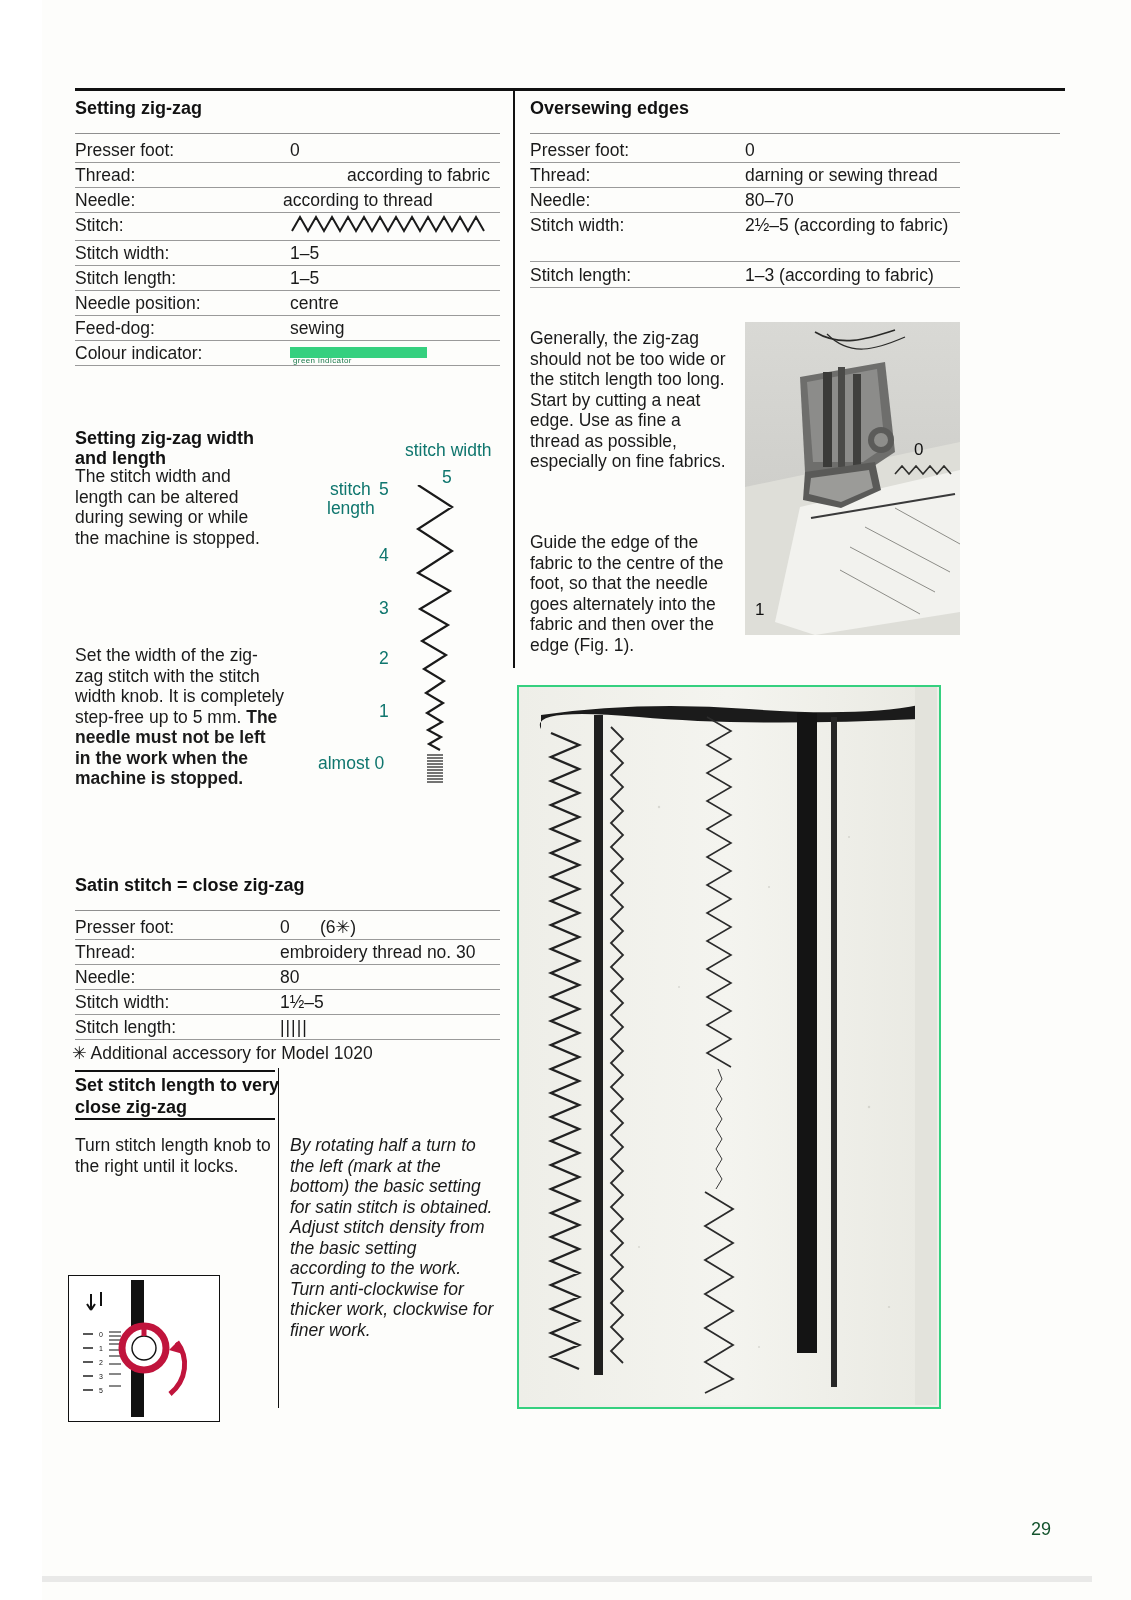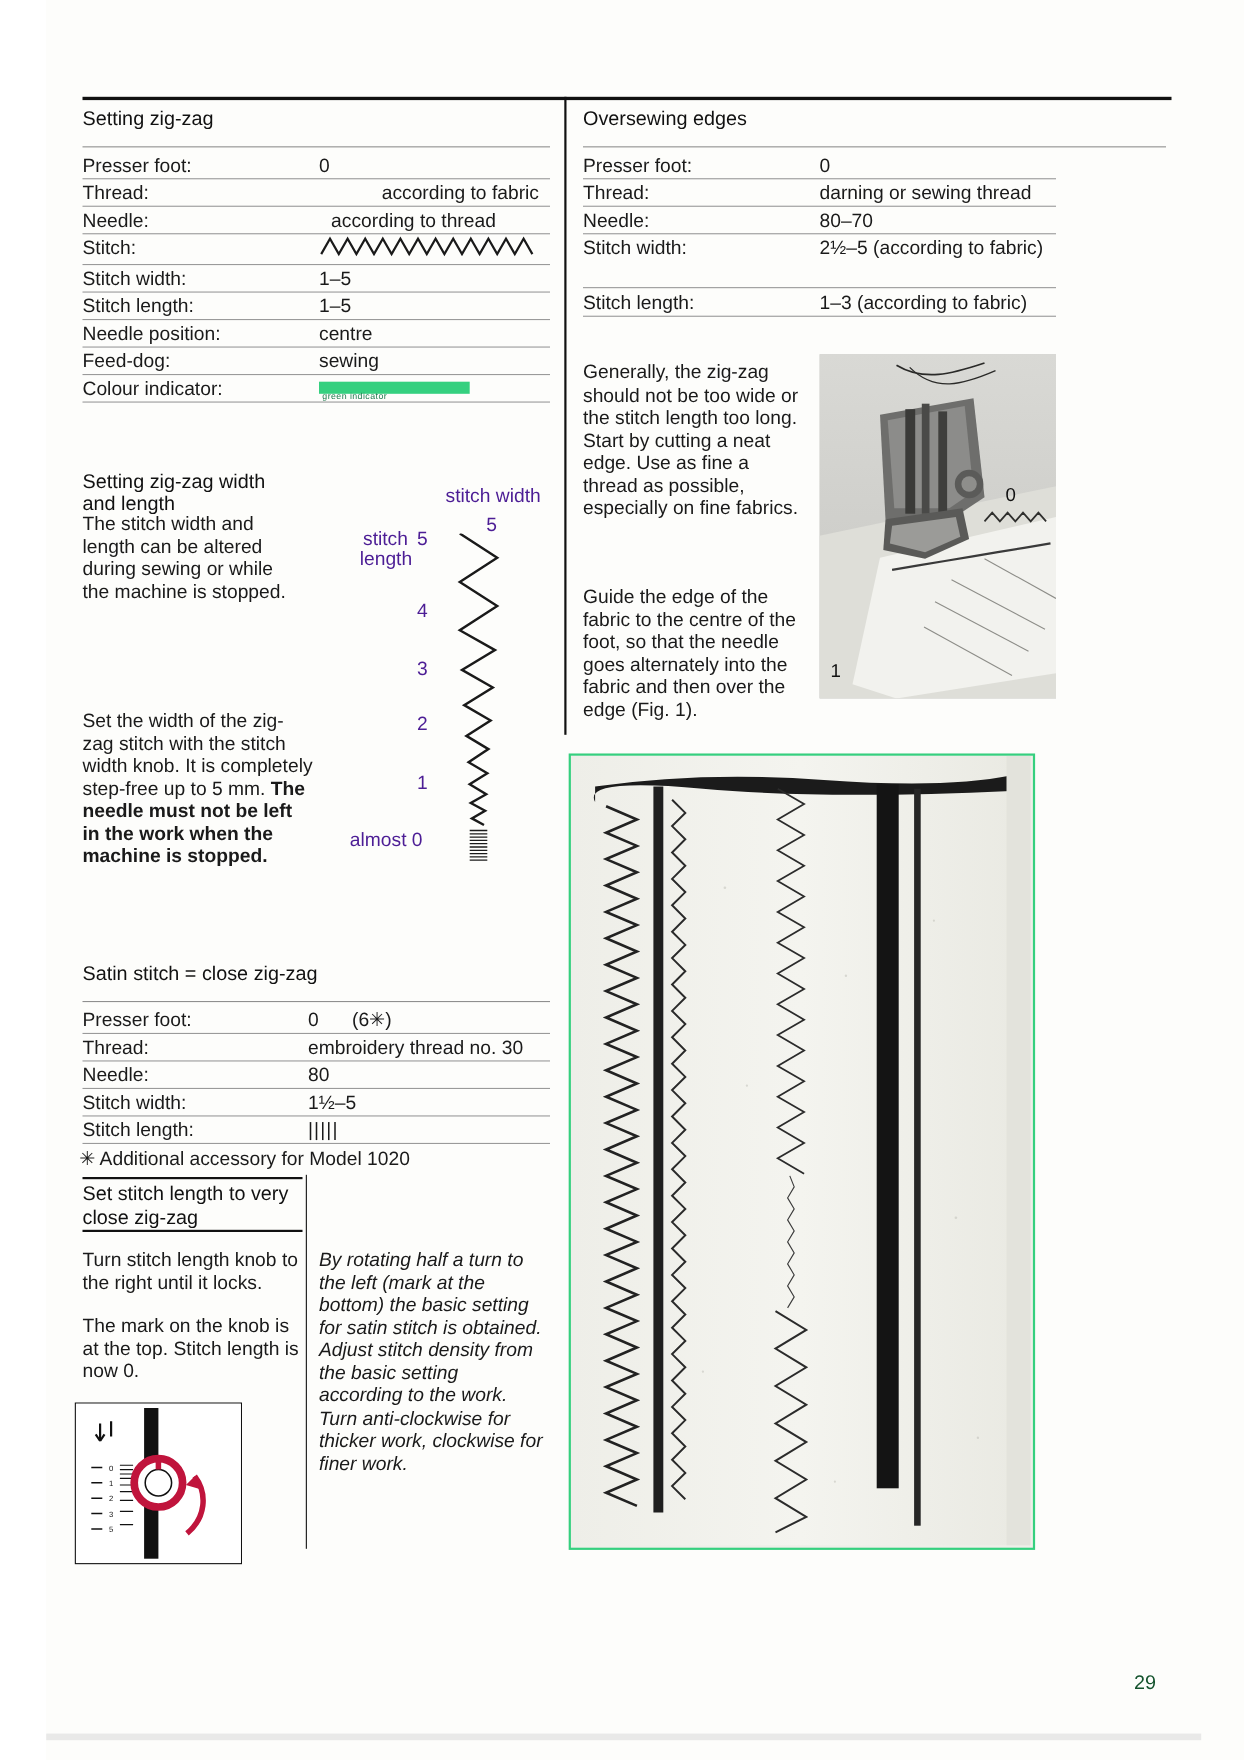--- a/index.html
+++ b/index.html
@@ -27,35 +27,35 @@
 
   .rule{position:absolute;background:#111;}
 
   
   .tbl{position:absolute;font-size:17.5px;color:#1a1a1a;}
   .tbl .row{position:relative;height:25px;}
   .tbl .k{position:absolute;left:0;top:2px;}
   .tbl .v{position:absolute;top:2px;}
   .tbl .line{position:absolute;left:0;height:1px;background:#9a9a9a;}
 
-  .sechead{position:absolute;font-size:18px;font-weight:normal;}
+  .sechead{position:absolute;font-size:18px;font-weight:bold;}
 
   .para{position:absolute;font-size:17.5px;line-height:20.5px;color:#1a1a1a;}
   .bold{font-weight:bold;}
 
   
   .swatch{position:absolute;height:11px;background:#35d07f;}
   .swatch .txt{font-size:8px;color:#1d7a4d;letter-spacing:.4px;line-height:11px;padding-left:3px;font-family:"Liberation Sans",sans-serif;}
 
   
   .zzsample{position:absolute;}
 
   
   .chart{position:absolute;}
-  .chart .lbl{position:absolute;font-size:17.5px;color:#4c1d95;}
+  .chart .lbl{position:absolute;font-size:17.5px;color:#0f766e;}
 
   
   .photo{position:absolute;background:#cfcfcb;overflow:hidden;border:0;}
   .photo .num{position:absolute;font-size:17px;color:#111;}
 
   
   .sample{position:absolute;border:2px solid #35d07f;background:#efefe9;overflow:hidden;}
 
   
   .knob{position:absolute;border:1.5px solid #111;background:#fff;}
@@ -87,21 +87,21 @@
       <span class="v" style="left:215px;">0</span>
       <div class="line" style="top:24px;width:425px;"></div>
     </div>
     <div class="row">
       <span class="k">Thread:</span>
       <span class="v" style="left:232px;margin-left:40px;">according to fabric</span>
       <div class="line" style="top:24px;width:425px;"></div>
     </div>
     <div class="row">
       <span class="k">Needle:</span>
-      <span class="v" style="left:226px;text-align:center;">according to thread</span>
+      <span class="v" style="left:208px;text-align:center;">according to thread</span>
       <div class="line" style="top:24px;width:425px;"></div>
     </div>
     <div class="row" style="height:28px;">
       <span class="k">Stitch:</span>
       <span class="zzsample" style="left:215px;top:0px;">
         <svg width="200" height="22" viewBox="0 0 200 22">
           <polyline points="2,18 10,4 18,18 26,4 34,18 42,4 50,18 58,4 66,18 74,4 82,18 90,4 98,18 106,4 114,18 122,4 130,18 138,4 146,18 154,4 162,18 170,4 178,18 186,4 194,18" fill="none" stroke="#1a1a1a" stroke-width="2"></polyline>
         </svg>
       </span>
       <div class="line" style="top:27px;width:425px;"></div>
@@ -289,21 +289,20 @@
 
   <div class="para" style="left:72px;top:1043px;width:430px;">✳ Additional accessory for Model 1020</div>
 
   <div class="sechead" style="left:75px;top:1075px;">Set stitch length to very</div>
   <div class="sechead" style="left:75px;top:1097px;">close zig-zag</div>
   <div class="thinline" style="left:75px;top:1070px;width:200px;height:1.5px;background:#111;"></div>
   <div class="thinline" style="left:75px;top:1118px;width:200px;height:1.5px;background:#111;"></div>
   <div class="vline" style="left:278px;top:1068px;height:340px;width:1.2px;"></div>
 
   <div class="para" style="left:75px;top:1135px;width:200px;">Turn stitch length knob to the right until it locks.</div>
-  <div class="para" style="left:75px;top:1195px;width:200px;">The mark on the knob is at the top. Stitch length is now 0.</div>
   <div class="para" style="left:290px;top:1135px;width:205px;font-style:italic;">By rotating half a turn to the left (mark at the bottom) the basic setting for satin stitch is obtained. Adjust stitch density from the basic setting according to the work. Turn anti-clockwise for thicker work, clockwise for finer work.</div>
 
   <div class="knob" style="left:68px;top:1275px;width:150px;height:145px;">
     <svg width="150" height="145" viewBox="0 0 150 145">
       <rect x="0" y="0" width="150" height="145" fill="#ffffff"></rect>
 
       <rect x="62" y="4" width="13" height="137" fill="#111"></rect>
 
       <path d="M22 18 L22 34" stroke="#111" stroke-width="2" fill="none"></path>
       <path d="M22 34 L18 28 M22 34 L26 28" stroke="#111" stroke-width="2" fill="none"></path>

